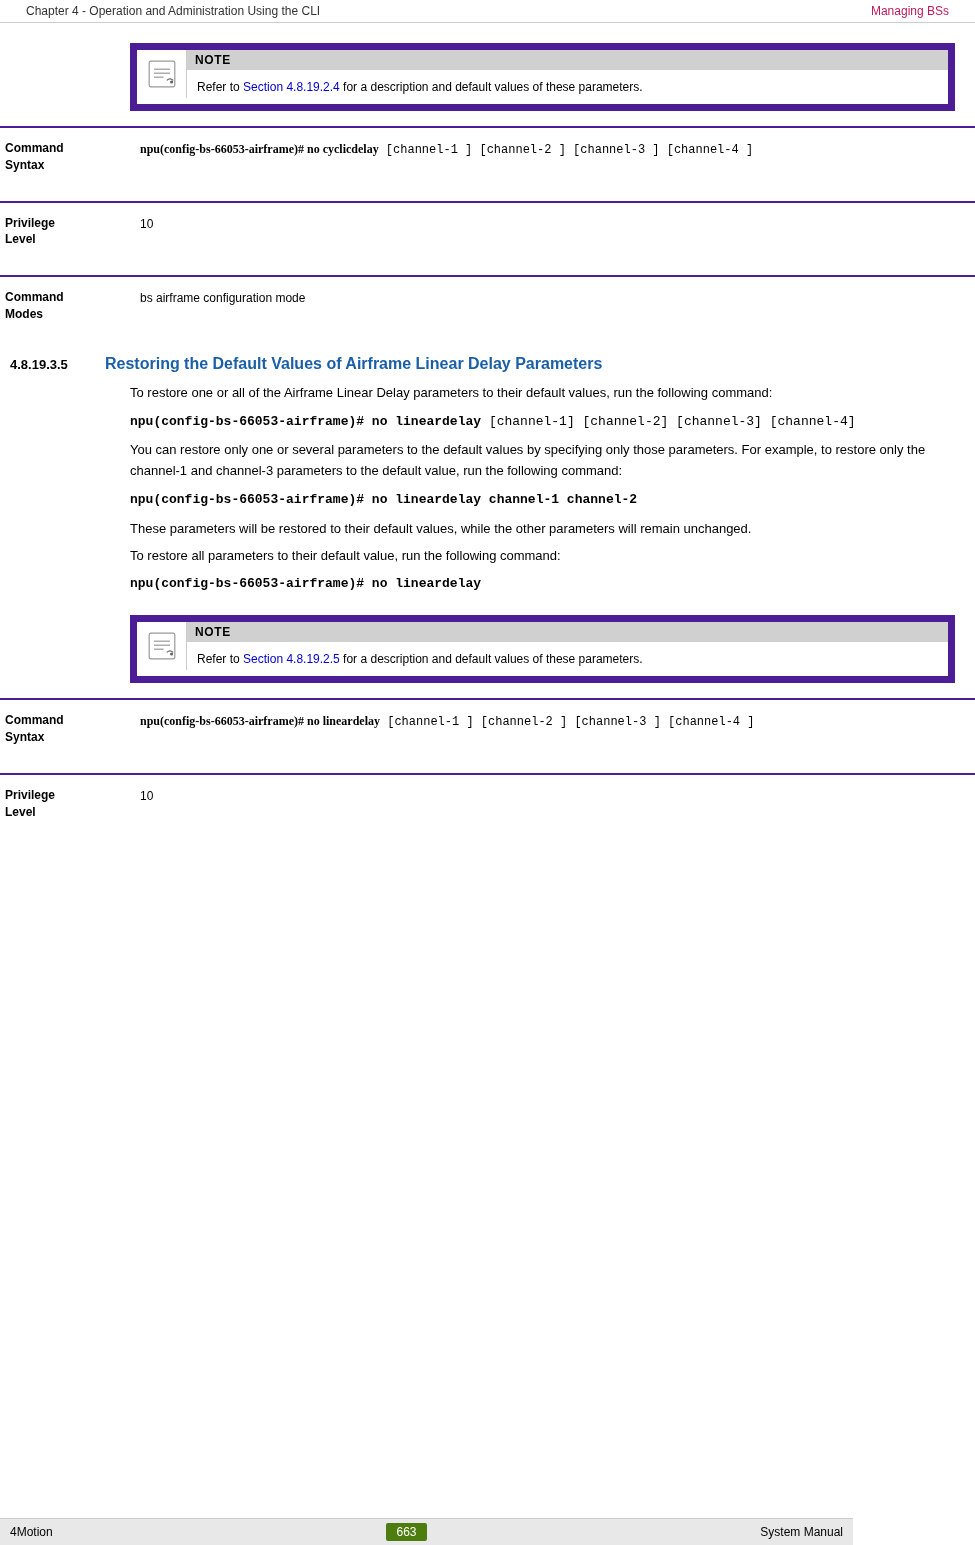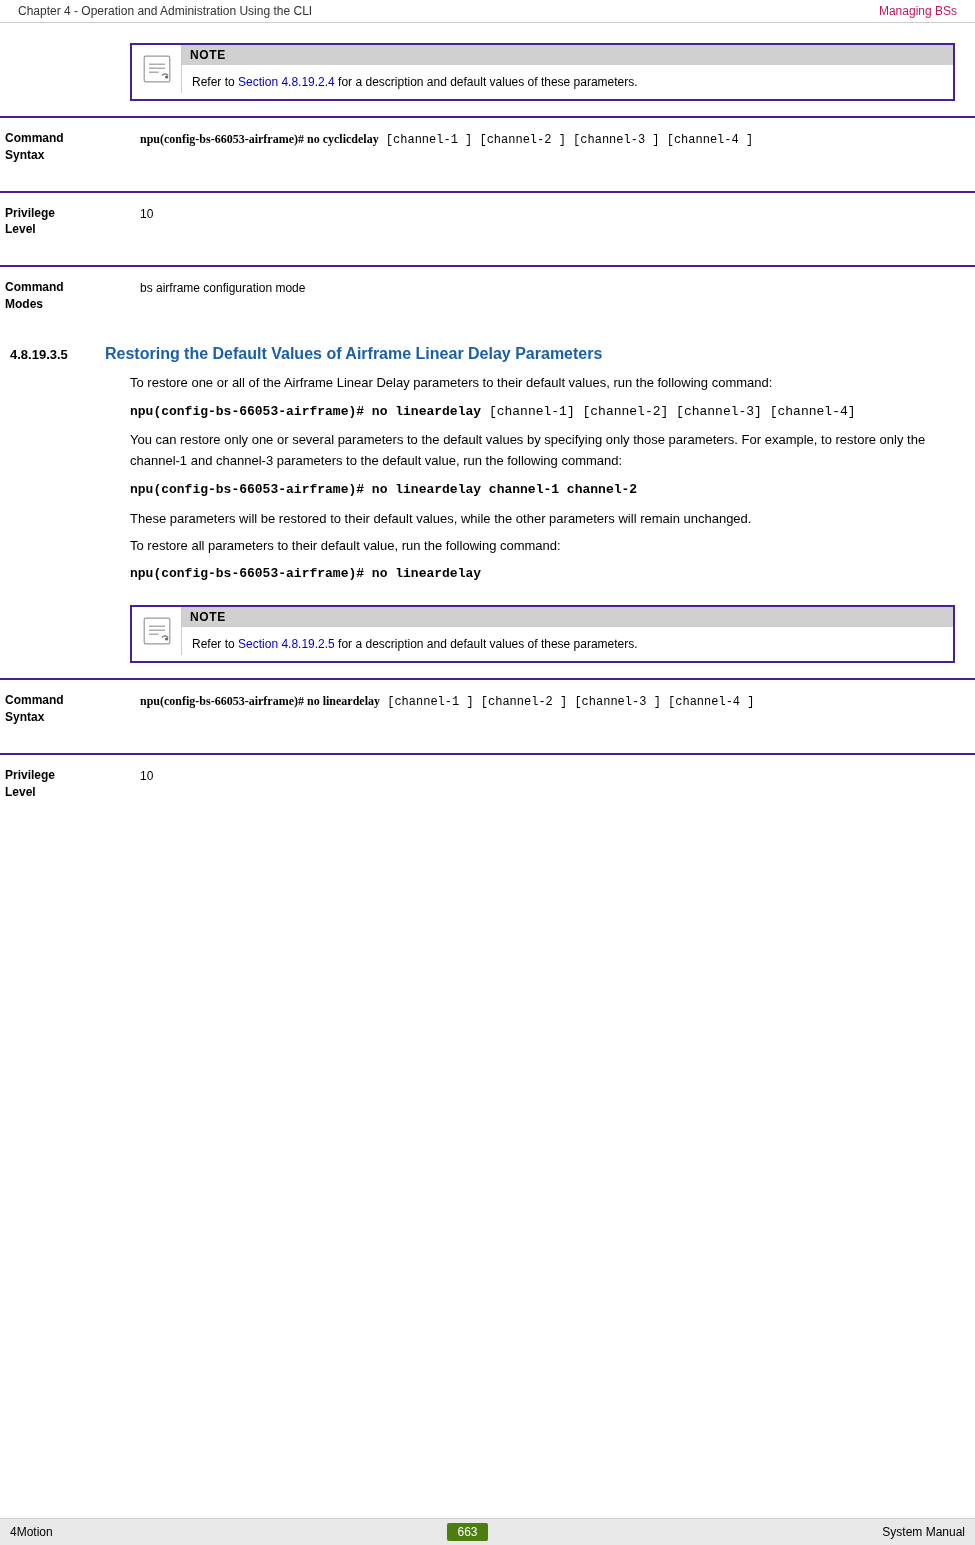--- a/index.html
+++ b/index.html
@@ -10,21 +10,21 @@
       background: #fff;
       width: 975px;
       min-height: 1545px;
     }
 
     
     .page-header {
       display: flex;
       justify-content: space-between;
       align-items: flex-end;
-      padding: 4px 18px;
+      padding: 4px 26px;
       border-bottom: 1px solid #ccc;
       background: #fff;
     }
     .page-header-left {
       font-size: 12px;
       color: #333;
     }
     .page-header-right {
       font-size: 12px;
       color: #be185d;
@@ -33,21 +33,21 @@
     
     .content {
       padding: 10px 0 0 0;
     }
 
     
     .note-box {
       display: flex;
       align-items: flex-start;
       margin: 10px 20px 10px 130px;
-      border: 2px solid #4c1d95;
+      border: 7px solid #4c1d95;
     }
     .note-icon-area {
       padding: 8px;
       border-right: 1px solid #ccc;
       display: flex;
       align-items: center;
       justify-content: center;
       min-width: 50px;
     }
     .note-icon-svg {
@@ -136,21 +136,21 @@
       font-size: 13px;
       font-weight: bold;
       font-family: 'Courier New', Courier, monospace;
       line-height: 1.6;
     }
 
     
     .page-footer {
       position: fixed;
       bottom: 0;
-      width: 975px;
+      width: 853px;
       display: flex;
       justify-content: space-between;
       align-items: center;
       padding: 4px 10px;
       border-top: 1px solid #ccc;
       background: #e8e8e8;
       font-size: 12px;
     }
     .page-number-badge {
       background: #4d7c0f;

